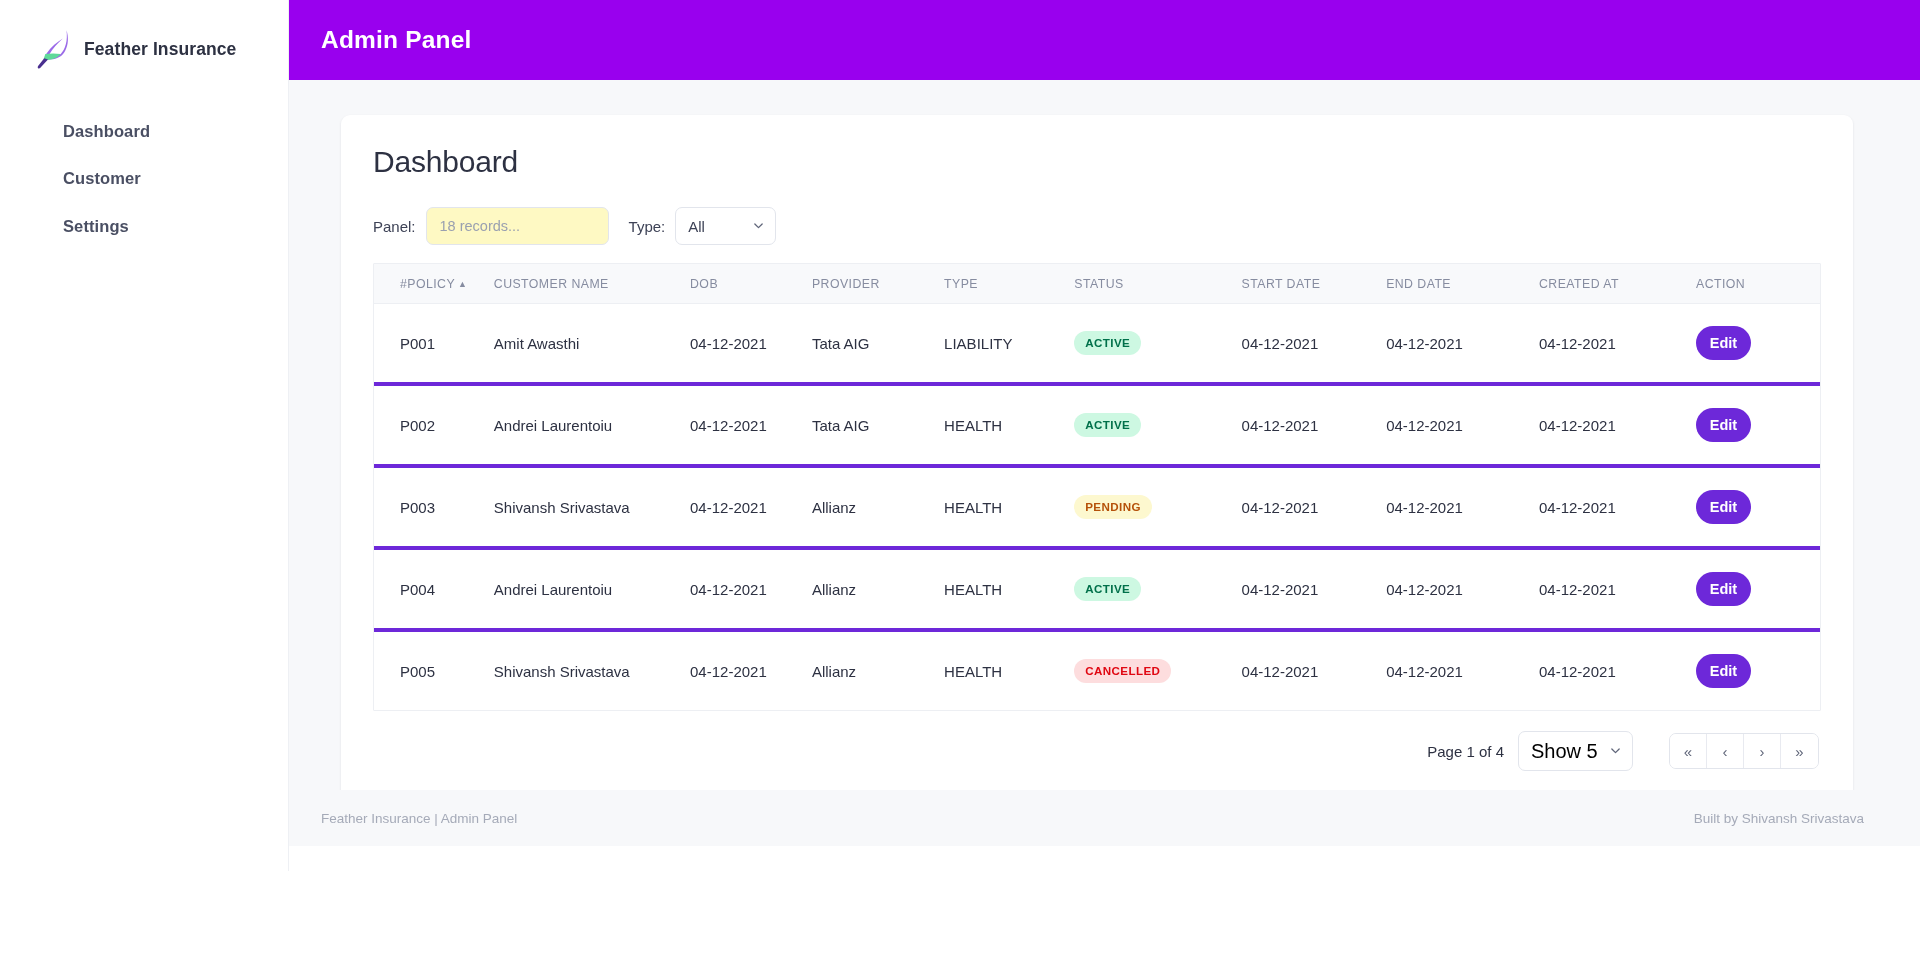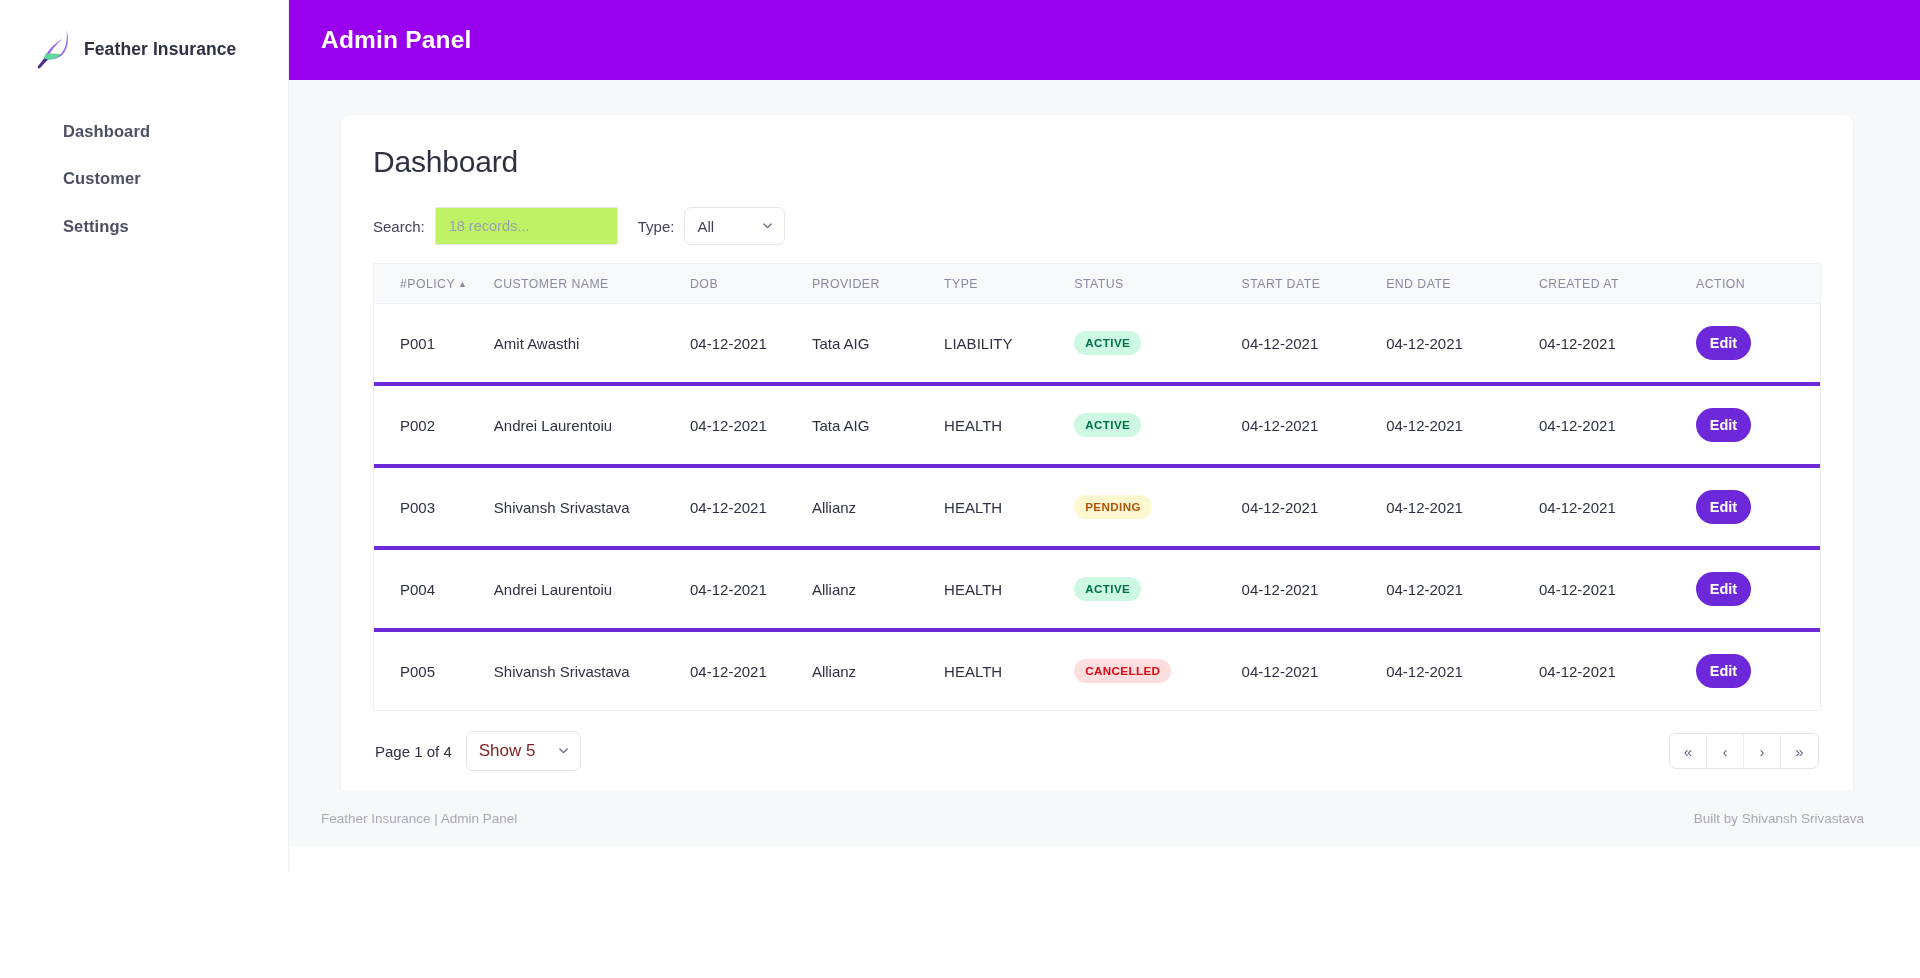--- a/index.html
+++ b/index.html
@@ -133,26 +133,26 @@
     font-size: 15px;
     color: #3d4256;
     margin-right: 10px;
     white-space: nowrap;
   }
 
   .search-input {
     width: 183px;
     height: 38px;
     border: 1px solid #e2e5ec;
-    border-radius: 2px;
+    border-radius: 7px;
     padding: 0 13px;
     font-family: "Liberation Sans", sans-serif;
     font-size: 14.5px;
     color: #3d4256;
-    background: #bef264;
+    background: #fef9c3;
     outline: none;
   }
   .search-input::placeholder { color: #9aa0b0; }
 
   .type-group {
     display: flex;
     align-items: center;
     margin-left: 20px;
   }
 
@@ -263,21 +263,21 @@
     font-family: "Liberation Sans", sans-serif;
     font-size: 14.5px;
     font-weight: bold;
     cursor: pointer;
   }
 
   
   .pagination {
     display: flex;
     align-items: center;
-    justify-content: space-between;
+    justify-content: flex-end;
     margin-top: 20px;
     padding: 0 2px;
     gap: 36px;
   }
 
   .pag-left {
     display: flex;
     align-items: center;
     gap: 14px;
   }
@@ -293,21 +293,21 @@
     width: 115px;
     height: 40px;
     border: 1px solid #e2e5ec;
     border-radius: 7px;
     background: #ffffff;
     display: flex;
     align-items: center;
     padding: 0 12px;
     cursor: pointer;
   }
-  .show-select .sel-value { font-size: 17px; color: #7f1d1d; }
+  .show-select .sel-value { font-size: 20px; color: #000000; }
 
   .pag-btns {
     display: flex;
     align-items: stretch;
     border: 1px solid #e2e5ec;
     border-radius: 7px;
     overflow: hidden;
     background: #ffffff;
   }
 
@@ -368,21 +368,21 @@
     <header class="topbar">
       <span class="topbar-title">Admin Panel</span>
     </header>
 
     <div class="content-area">
       <section class="card">
 
         <h1 class="card-title">Dashboard</h1>
 
         <div class="filters">
-          <span class="filter-label">Search:</span>
+          <span class="filter-label">Panel:</span>
           <input class="search-input" type="text" placeholder="18 records..." style="">
 
           <div class="type-group">
             <span class="filter-label">Type:</span>
             <div class="select-box">
               <span class="sel-value">All</span>
               <svg class="chev" viewBox="0 0 12 12">
                 <path d="M2 4.3 L6 8.3 L10 4.3" fill="none" stroke="#5f6579" stroke-width="1.4" stroke-linecap="round" stroke-linejoin="round"></path>
               </svg>
             </div>

